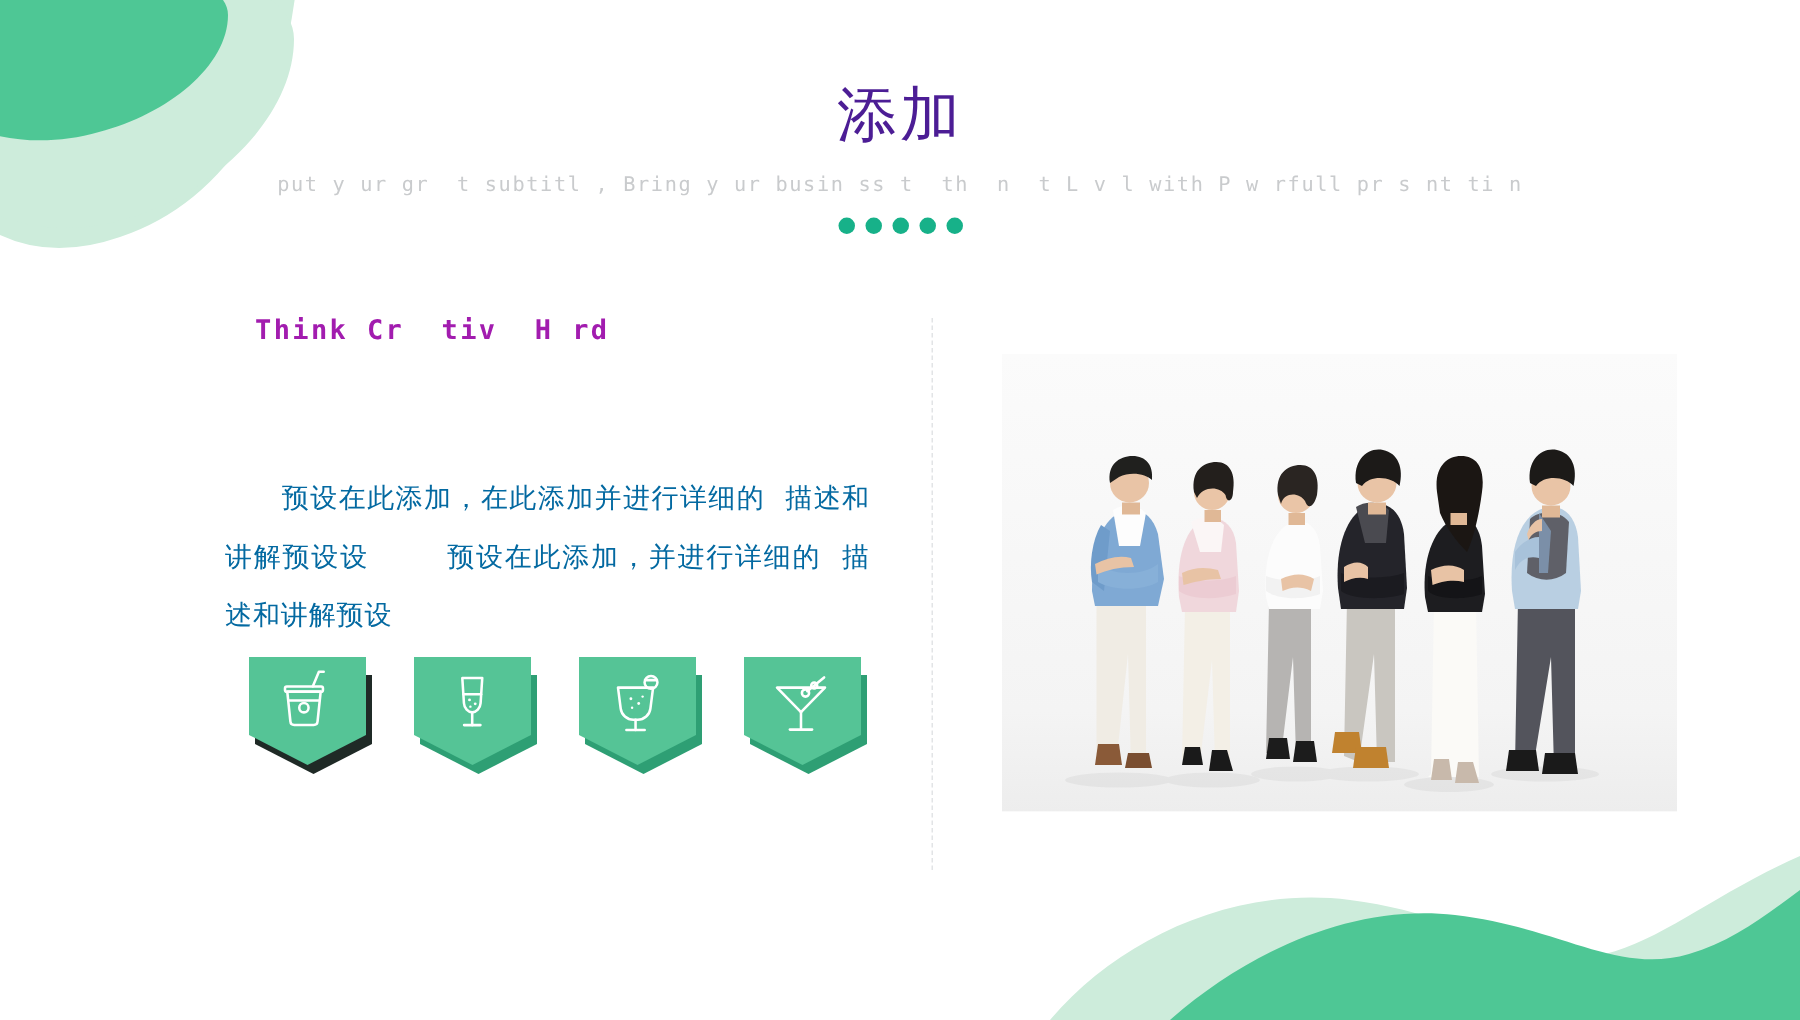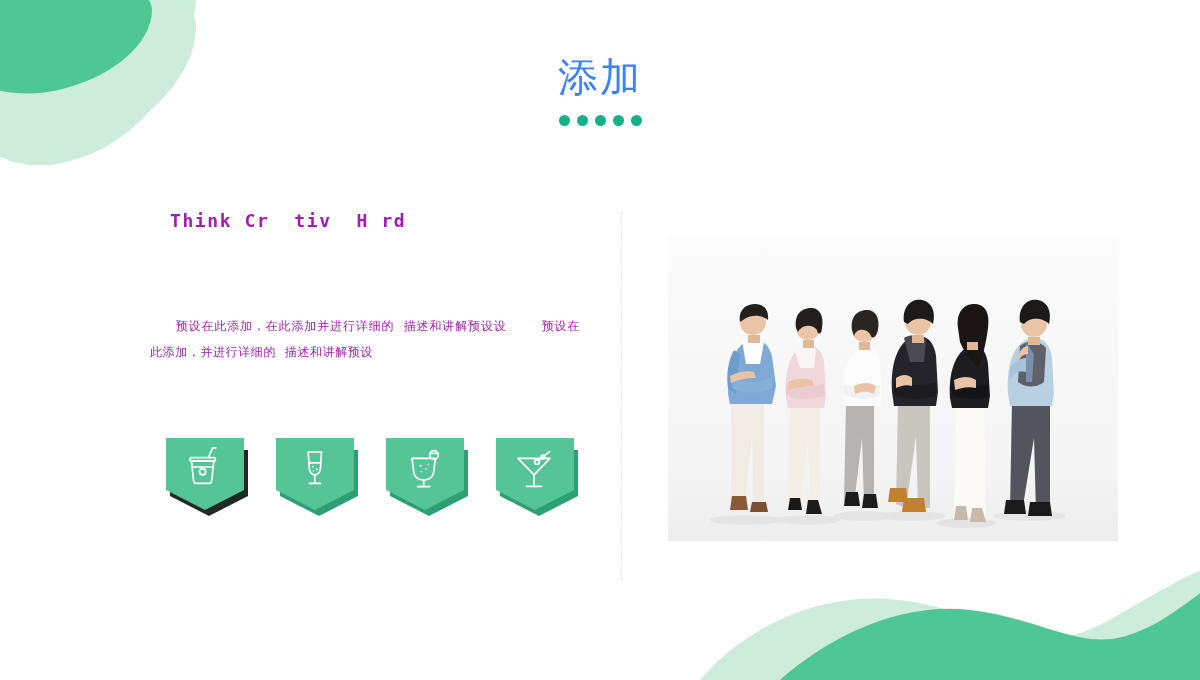--- a/index.html
+++ b/index.html
@@ -44,21 +44,21 @@
     width: 1200px;
     text-align: center;
   }
   .slide-title {
     margin: 0;
     padding-top: 54px;
     font-size: 40px;
     line-height: 1.18;
     font-weight: 400;
     letter-spacing: 2px;
-    color: #3b82f6;
+    color: #4c1d95;
     font-family: "DejaVu Sans", sans-serif;
   }
   .slide-subtitle {
     margin: 0;
     padding-top: 14px;
     font-size: 13.5px;
     letter-spacing: 1.1px;
     color: #c9cbcd;
     font-family: "DejaVu Sans Mono", monospace;
     white-space: pre;
@@ -101,23 +101,23 @@
     font-weight: 700;
     letter-spacing: 1.6px;
     color: #a21caf;
     font-family: "DejaVu Sans Mono", monospace;
     padding-left: 20px;
     white-space: pre;
   }
   .left-body {
     margin: 0;
     padding-top: 82px;
-    font-size: 12px;
+    font-size: 18px;
     line-height: 2.18;
-    color: #a21caf;
+    color: #0369a1;
     font-family: "DejaVu Sans", sans-serif;
     letter-spacing: 0.6px;
     text-align: justify;
     white-space: pre-wrap;
   }
 
   
   .badge-row {
     position: absolute;
     left: 166px;
@@ -167,20 +167,21 @@
       <path d="M -60 -30 C 40 -30 152 -26 152 10 C 152 44 112 76 66 88 C 24 100 -18 92 -44 70 L -60 56 Z" fill="#4ec795"></path>
 
       <path d="M 700 680 C 744 628 820 590 900 600 C 980 610 1022 648 1070 636 C 1118 624 1160 580 1240 556 L 1240 700 L 700 700 Z" fill="#cdecdb"></path>
 
       <path d="M 780 680 C 830 636 900 602 970 610 C 1040 618 1078 650 1126 636 C 1174 622 1200 586 1250 562 L 1250 700 L 780 700 Z" fill="#4ec795"></path>
     </svg>
   </div>
 
   <div class="header">
     <h1 class="slide-title">添加</h1>
+    <p class="slide-subtitle">put y ur gr  t subtitl , Bring y ur busin ss t  th  n  t L v l with P w rfull pr s nt ti n</p>
     <div class="dot-row">
       <span class="dot"></span>
       <span class="dot"></span>
       <span class="dot"></span>
       <span class="dot"></span>
       <span class="dot"></span>
     </div>
   </div>
 
   <div class="divider"></div>

